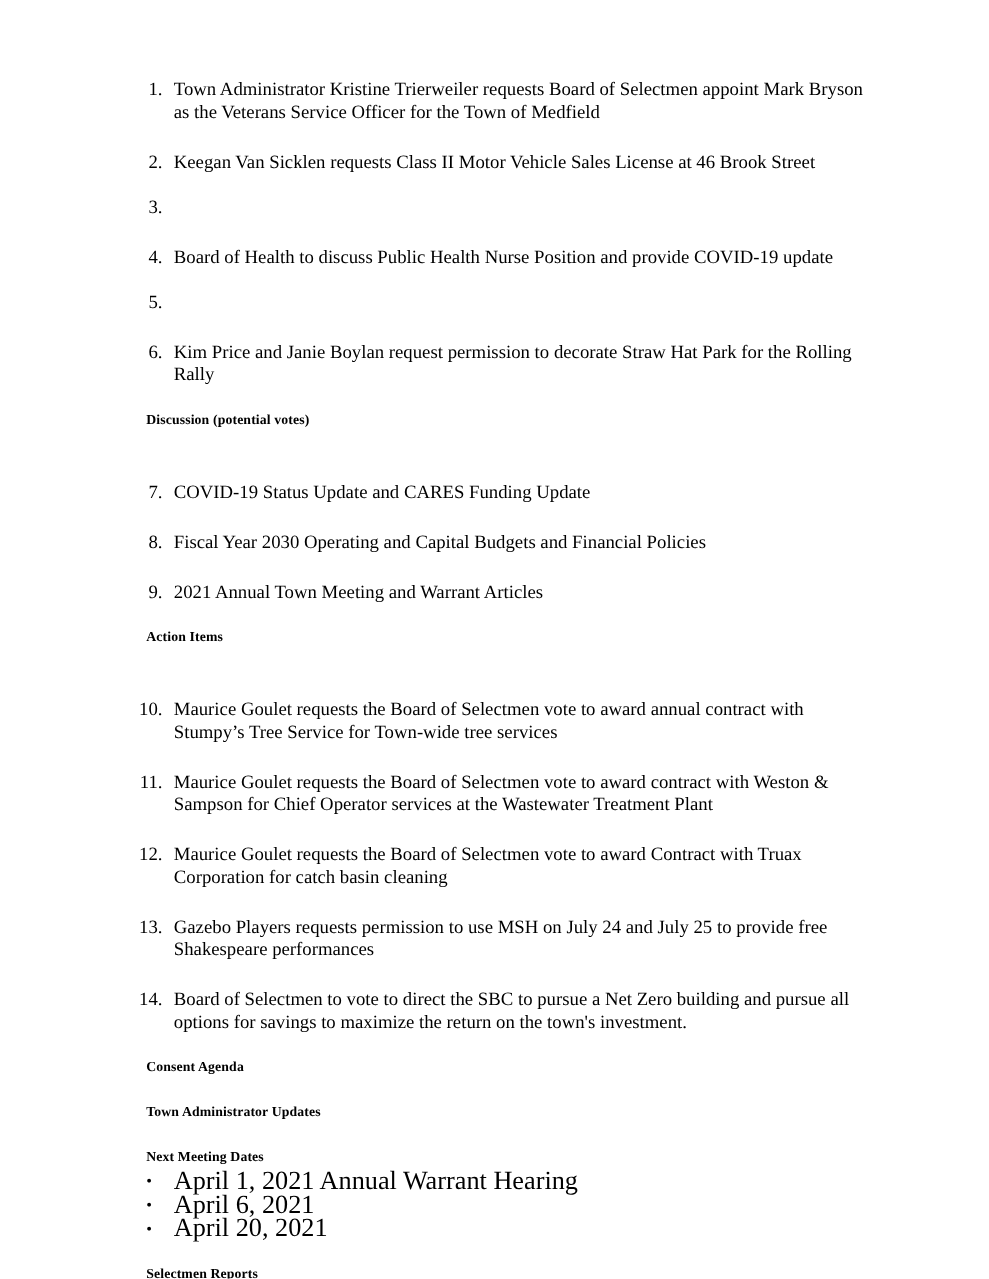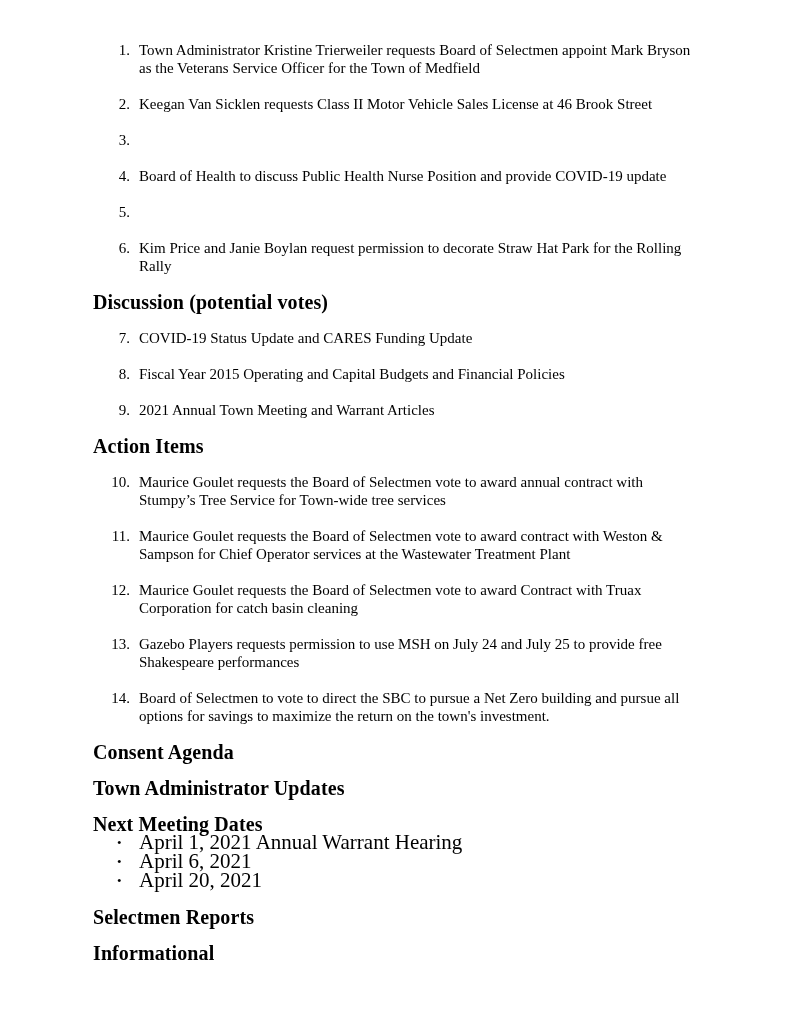--- a/index.html
+++ b/index.html
@@ -23,24 +23,24 @@
     box-sizing: border-box;
     padding-top: 41px;
   }
 
   .doc-body {
     width: 791px;
   }
 
   
   .section-heading {
-    font-size: 20px;
+    font-size: 11px;
     font-weight: bold;
     line-height: 18px;
-    margin: 0 0 0 93px;
+    margin: 0 0 0 117px;
     padding: 0;
     letter-spacing: 0.1px;
   }
 
   
   .num-list {
     list-style: none;
     margin: 0;
     padding: 0;
   }
@@ -63,20 +63,21 @@
     text-align: right;
     font-size: 15px;
     line-height: 18px;
   }
   .num-item .item-text {
     display: block;
     font-size: 15px;
     line-height: 18px;
     text-align: left;
     max-width: 562px;
+    margin-top: 22px;
   }
 
   
   .bullet-list {
     list-style: none;
     margin: 0;
     padding: 0;
   }
   .bullet-item {
     position: relative;
@@ -140,21 +141,21 @@
 
     <div class="block-gap-lg"></div>
 
     <ol class="num-list">
       <li class="num-item">
         <span class="marker">7.</span>
         <span class="item-text">COVID-19 Status Update and CARES Funding Update</span>
       </li>
       <li class="num-item">
         <span class="marker">8.</span>
-        <span class="item-text">Fiscal Year 2015 Operating and Capital Budgets and Financial Policies</span>
+        <span class="item-text">Fiscal Year 2030 Operating and Capital Budgets and Financial Policies</span>
       </li>
       <li class="num-item">
         <span class="marker">9.</span>
         <span class="item-text">2021 Annual Town Meeting and Warrant Articles</span>
       </li>
     </ol>
 
     <div class="block-gap-lg"></div>
 
     <div class="section-heading">Action Items</div>

